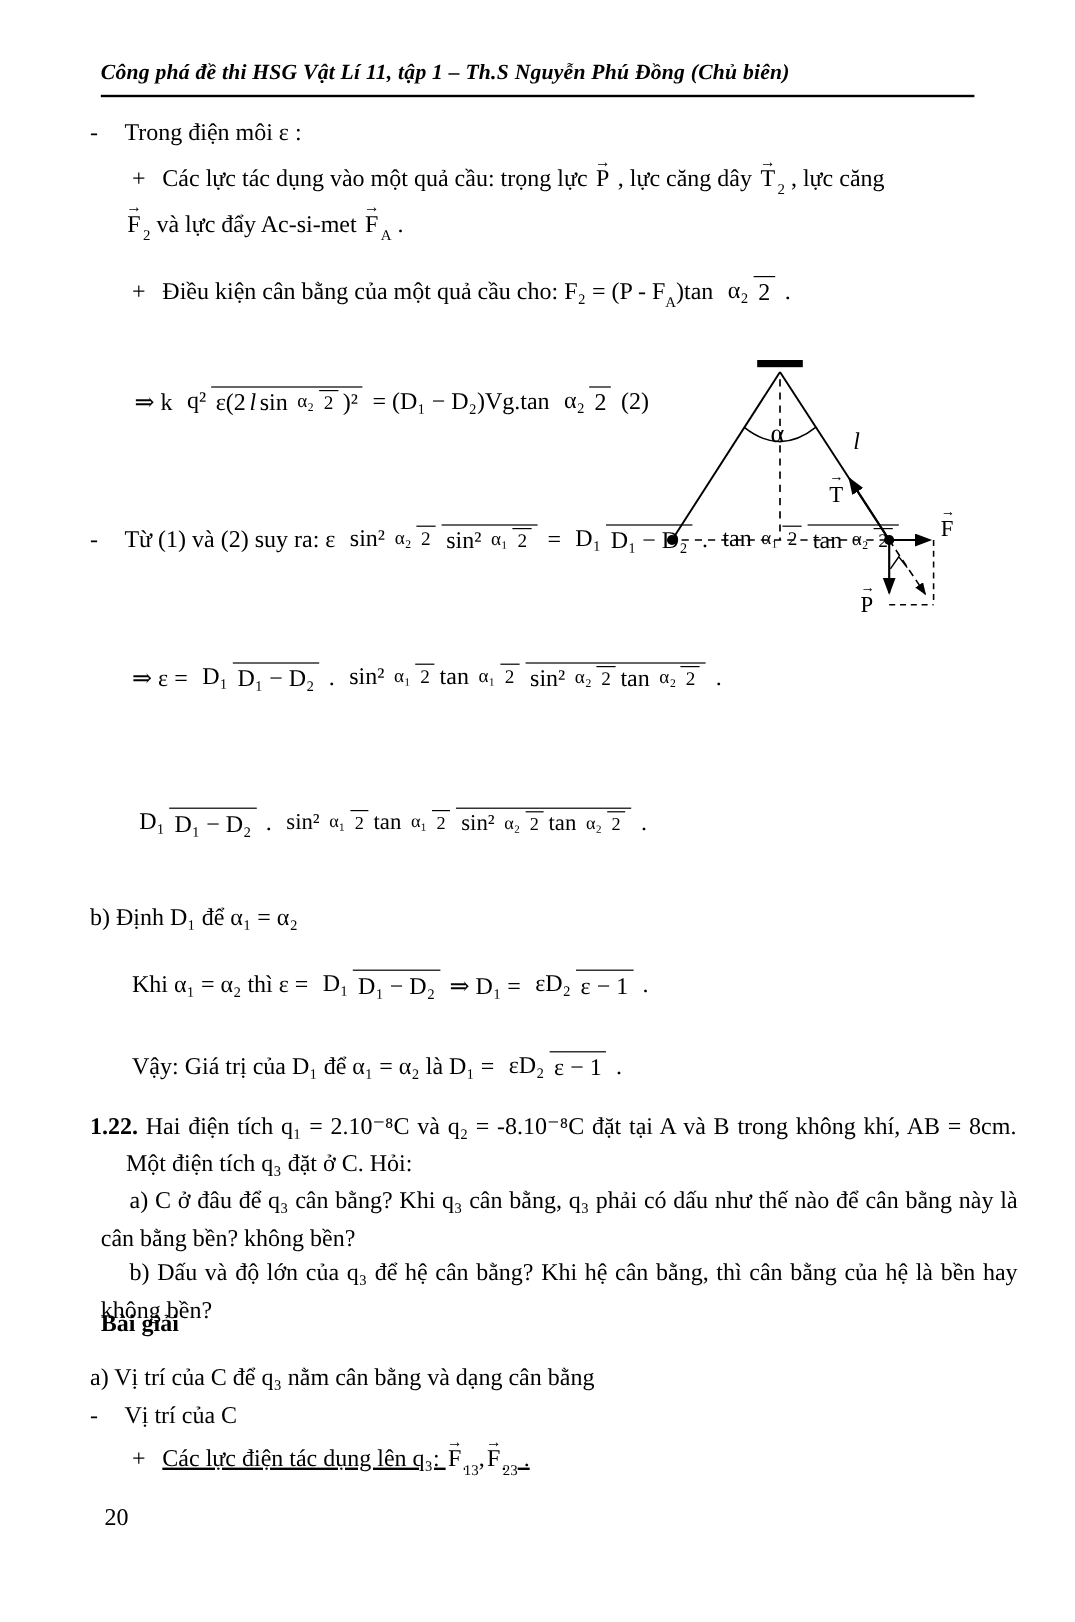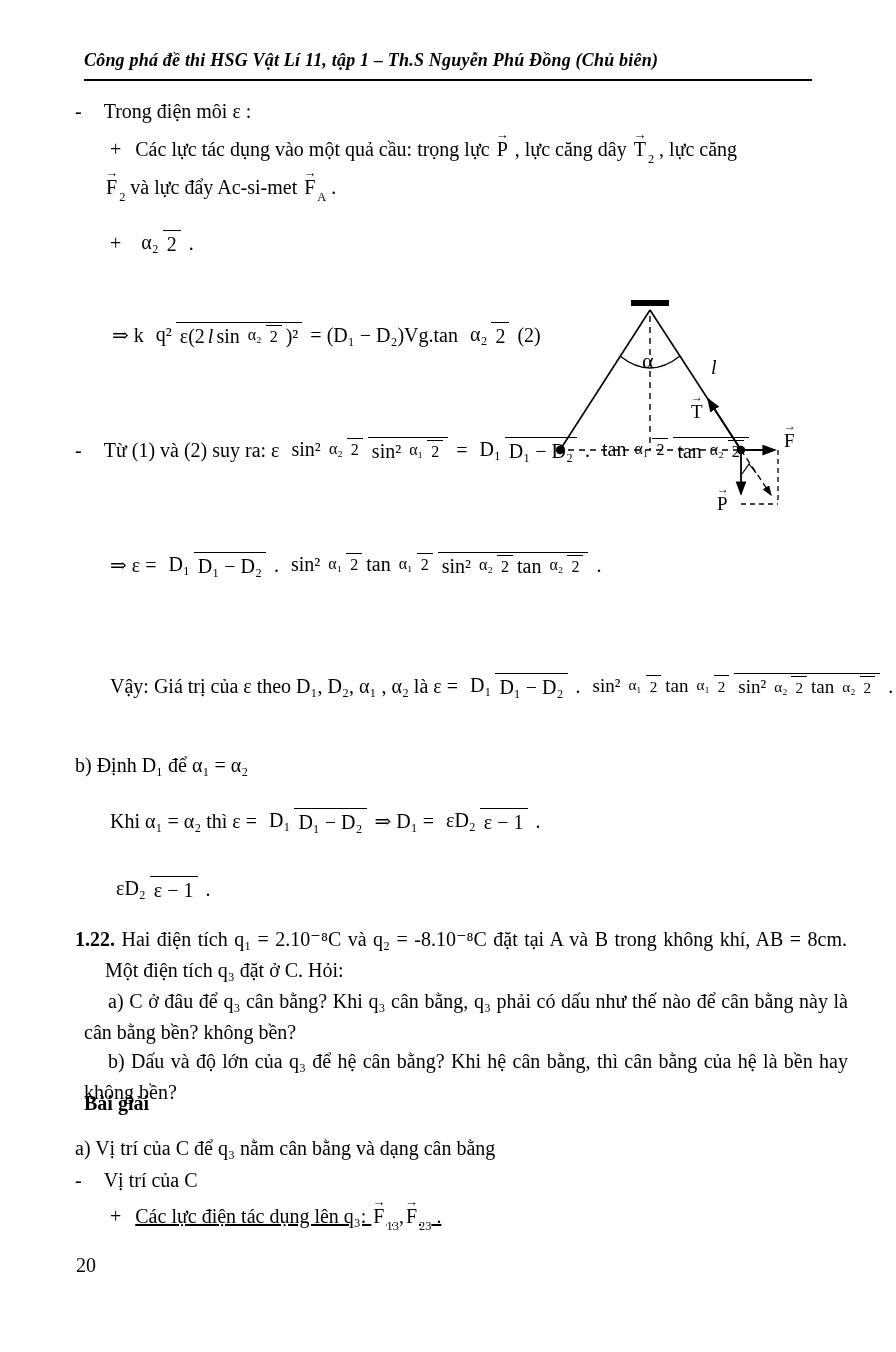--- a/index.html
+++ b/index.html
@@ -38,20 +38,21 @@
 <div class="abs" style="top:138px;left:110px;width:745px;">
   <span class="mk" style="margin-right:14px;">+</span><span>Các lực tác dụng vào một quả cầu: trọng lực </span><span class="vec"><span class="va">→</span><span>P</span></span><span> , lực căng dây </span><span class="vec"><span class="va">→</span><span>T</span></span><sub>2</sub><span> , lực căng</span>
 </div>
 
 <div class="abs" style="top:176px;left:104px;">
   <span class="vec"><span class="va">→</span><span>F</span></span><sub>2</sub><span> và lực đẩy Ac-si-met </span><span class="vec"><span class="va">→</span><span>F</span></span><sub>A</sub><span> .</span>
 </div>
 
 <div class="abs frow" style="top:212px;left:110px;height:62px;">
   <span class="mk" style="margin-right:8px;">+</span>
+  <span><span>Điều kiện cân bằng của một quả cầu cho: F₂ = (P - F</span><sub>A</sub><span>)tan</span></span>
   <span class="fr">
     <span class="n">α₂</span>
     <span class="d">2</span>
   </span>
   <span>.</span>
 </div>
 
 <div class="abs frow" style="top:278px;left:112px;height:114px;">
   <span>⇒ k</span>
   <span class="fr">
@@ -148,21 +149,20 @@
       <span class="fr">
           <span class="n">α₂</span>
           <span class="d">2</span>
         </span>
     </span>
   </span>
   <span>.</span>
 </div>
 
 <div class="abs frow" style="top:622px;left:110px;height:128px;">
-  <span>Vậy: Giá trị của ε  theo D₁, D₂, α₁ , α₂  là ε  =</span>
   <span class="fr">
     <span class="n">D₁</span>
     <span class="d">D₁ − D₂</span>
   </span>
   <span>.</span>
   <span class="fr" style="font-size:19px;">
     <span class="n row">
       <span>sin²</span>
       <span class="fr">
           <span class="n">α₁</span>
@@ -200,20 +200,21 @@
   </span>
   <span>⇒ D₁ =</span>
   <span class="fr">
     <span class="n">εD₂</span>
     <span class="d">ε − 1</span>
   </span>
   <span>.</span>
 </div>
 
 <div class="abs frow" style="top:858px;left:110px;height:62px;">
+  <span>Vậy: Giá trị của D₁ để  α₁  =  α₂  là D₁ =</span>
   <span class="fr">
     <span class="n">εD₂</span>
     <span class="d">ε − 1</span>
   </span>
   <span>.</span>
 </div>
 
 <div class="abs jp" style="top:924px;left:75px;width:772px;padding-left:30px;text-indent:-30px;box-sizing:border-box;">
   <span class="b">1.22.</span><span> Hai điện tích q₁ = 2.10⁻⁸C và q₂ = -8.10⁻⁸C đặt tại A và B trong không khí, AB = 8cm. Một điện tích q₃ đặt ở C. Hỏi:</span>
 </div>
@@ -227,21 +228,21 @@
 <div class="abs" style="top:1137px;left:75px;">a) Vị trí của C để q₃ nằm cân bằng và dạng cân bằng</div>
 
 <div class="abs" style="top:1169px;left:75px;">
   <span class="mk" style="margin-right:22px;">-</span><span>Vị trí của C</span>
 </div>
 
 <div class="abs" style="top:1205px;left:110px;text-decoration:underline;">
   <span class="mk" style="margin-right:14px;">+</span><span>Các lực điện tác dụng lên q₃: </span><span class="vec"><span class="va">→</span><span>F</span></span><sub>13</sub><span>,</span><span class="vec"><span class="va">→</span><span>F</span></span><sub>23</sub><span> .</span>
 </div>
 
-<div class="abs" style="top:1254px;left:76px;text-align:right;">20</div>
+<div class="abs" style="top:1254px;left:87px;text-align:right;">20</div>
 
 <svg class="abs" style="top:282px;left:545px;" width="345" height="252" viewBox="0 0 345 252">
   <defs>
     <marker id="ah" markerWidth="10" markerHeight="8" refX="7" refY="3" orient="auto">
       <path d="M0,0 L8,3 L0,6 z" fill="#000"></path>
     </marker>
   </defs>
   <rect x="86" y="18" width="38" height="6" fill="#000"></rect>
   <line x1="105" y1="28" x2="15" y2="168" stroke="#000" stroke-width="1.6"></line>
   <line x1="105" y1="28" x2="196" y2="168" stroke="#000" stroke-width="1.6"></line>

